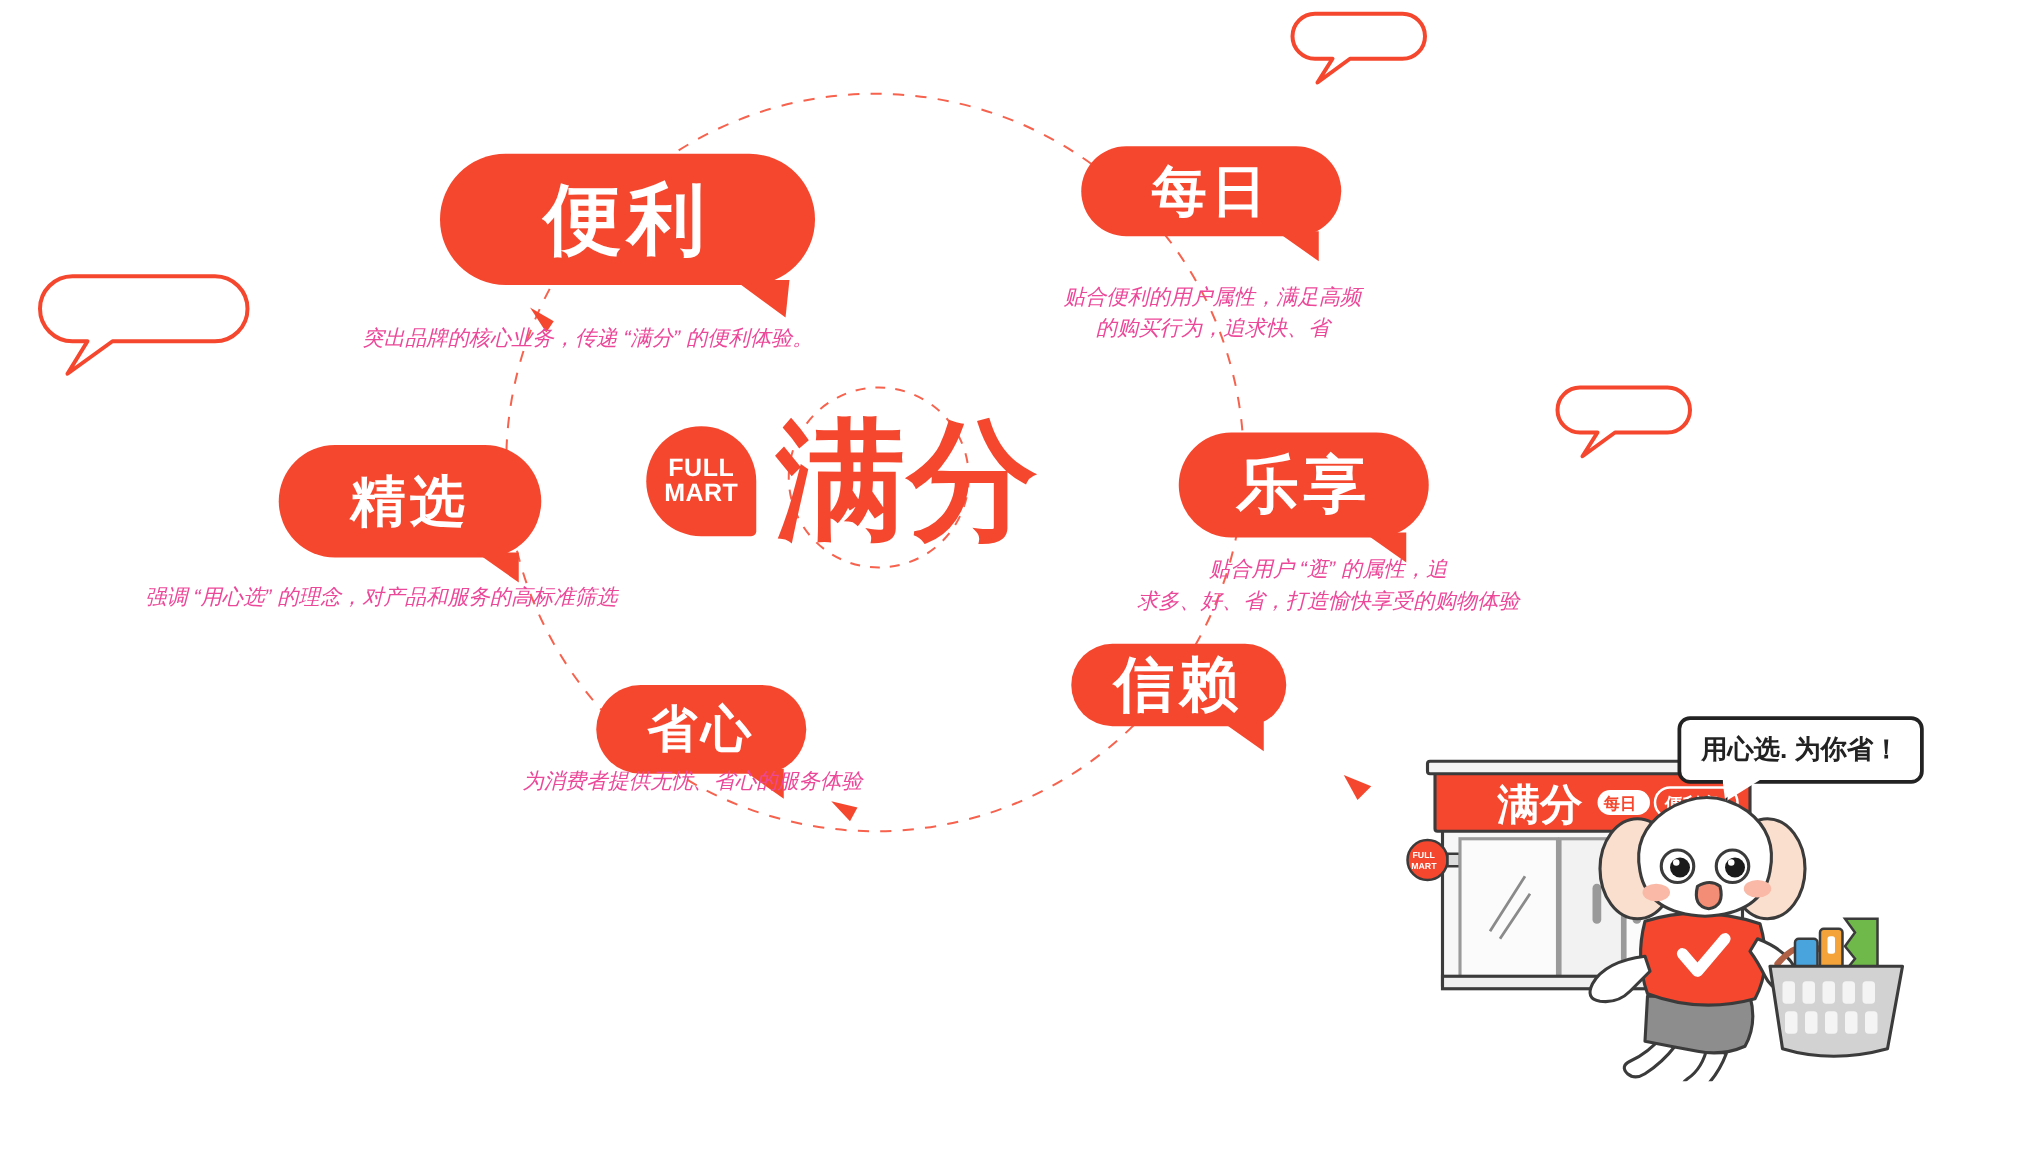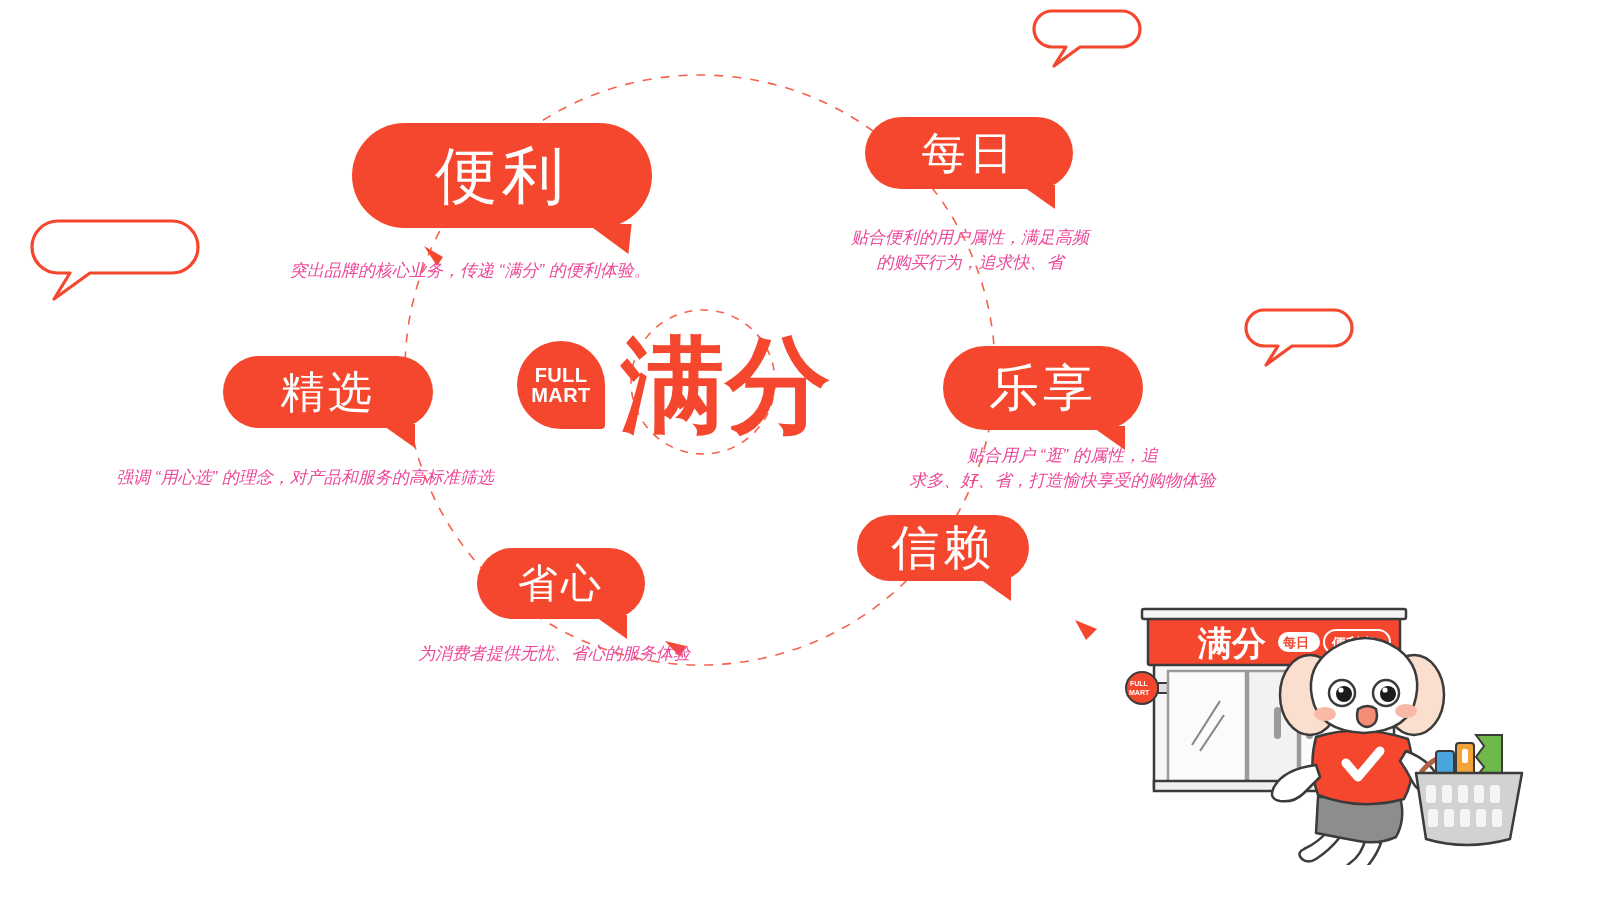--- a/index.html
+++ b/index.html
@@ -15,21 +15,21 @@
   
   .dash-svg{position:absolute;left:0;top:0;width:1620px;height:920px;pointer-events:none;}
 
   
   .pill{
     position:absolute;
     background:#F5472E;
     color:#ffffff;
     border-radius:999px;
     display:flex;align-items:center;justify-content:center;
-    font-weight:normal;
+    font-weight:bold;
     letter-spacing:.08em;
     white-space:nowrap;
   }
   .pill .tail{
     position:absolute;
     width:0;height:0;
     border-style:solid;
   }
   
   .tail-dr{
@@ -139,21 +139,21 @@
   <div class="pill" style="left:352px;top:123px;width:300px;height:105px;font-size:62px;">
     <span>便利</span>
     <span class="tail tail-dr"></span>
   </div>
 
   <div class="pill" style="left:865px;top:117px;width:208px;height:72px;font-size:44px;">
     <span>每日</span>
     <span class="tail tail-dr-sm"></span>
   </div>
 
-  <div class="pill" style="left:223px;top:356px;width:210px;height:72px;font-size:44px;">
+  <div class="pill" style="left:223px;top:356px;width:210px;height:90px;font-size:44px;">
     <span>精选</span>
     <span class="tail tail-dr-sm"></span>
   </div>
 
   <div class="pill" style="left:943px;top:346px;width:200px;height:84px;font-size:50px;">
     <span>乐享</span>
     <span class="tail tail-dr-sm"></span>
   </div>
 
   <div class="pill" style="left:477px;top:548px;width:168px;height:71px;font-size:40px;">
@@ -169,21 +169,21 @@
   <div class="desc left" style="left:290px;top:258px;">突出品牌的核心业务，传递 “满分” 的便利体验。</div>
 
   <div class="desc center" style="left:830px;top:225px;width:280px;">贴合便利的用户属性，满足高频
 的购买行为，追求快、省</div>
 
   <div class="desc left" style="left:116px;top:465px;">强调 “用心选” 的理念，对产品和服务的高标准筛选</div>
 
   <div class="desc center" style="left:890px;top:443px;width:345px;">贴合用户 “逛” 的属性，追
 求多、好、省，打造愉快享受的购物体验</div>
 
-  <div class="desc left" style="left:418px;top:641px;">为消费者提供无忧、省心的服务体验</div>
+  <div class="desc left" style="left:418px;top:612px;">为消费者提供无忧、省心的服务体验</div>
 
 
   <div class="brand" style="left:517px;top:333px;">
     <div class="brand-mark">
       <span>FULL</span>
       <span>MART</span>
     </div>
     <div class="brand-word">满分</div>
   </div>
 
@@ -266,14 +266,19 @@
           <rect x="308" y="234" width="10" height="18" rx="3"></rect>
           <rect x="324" y="234" width="10" height="18" rx="3"></rect>
           <rect x="340" y="234" width="10" height="18" rx="3"></rect>
           <rect x="356" y="234" width="10" height="18" rx="3"></rect>
           <rect x="372" y="234" width="10" height="18" rx="3"></rect>
         </g>
       </g>
     </svg>
   </div>
 
+  <div class="speech" style="left:1342px;top:573px;">
+    <span>用心选. 为你省！</span>
+    <span class="sp-tail"></span>
+    <span class="sp-tail2"></span>
+  </div>
 
 </div>
 
 </body></html>

